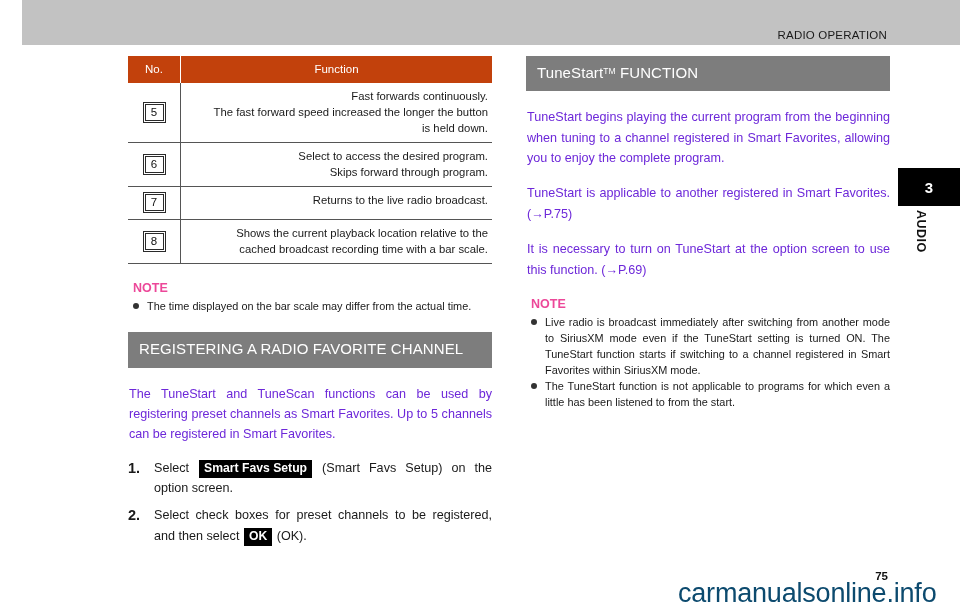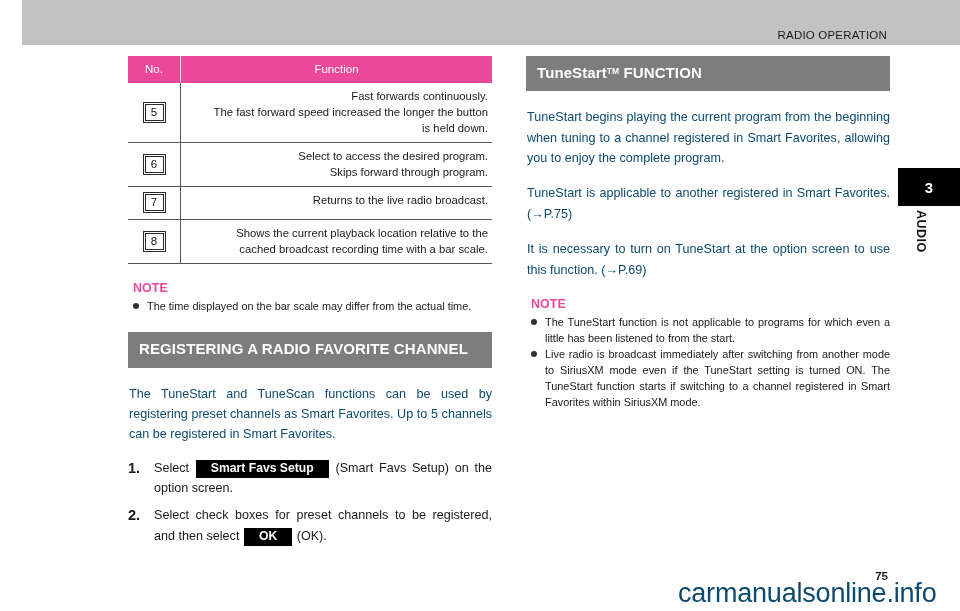--- a/index.html
+++ b/index.html
@@ -44,21 +44,21 @@
   .col-left  { left: 128px; }
   .col-right { left: 526px; }
 
   
   .fn-table {
     width: 364px;
     border-collapse: collapse;
     table-layout: fixed;
   }
   .fn-table thead th {
-    background: #ec4899;
+    background: #c2410c;
     color: #ffffff;
     font-weight: normal;
     font-size: 11.5px;
     padding: 7px 0 8px;
     text-align: center;
     border-right: 1px solid #ffffff;
   }
   .fn-table thead th:last-child { border-right: none; }
   .fn-table th.col-no { width: 52px; }
 
@@ -121,40 +121,40 @@
     width: 6px;
     height: 6px;
     border-radius: 50%;
     background: #333;
   }
 
   
   .sec-bar {
     background: #7d7d7d;
     color: #ffffff;
-    font-weight: bold;
+    font-weight: normal;
     font-size: 15px;
     line-height: 1.35;
     padding: 7px 0 8px 11px;
     margin-top: 18px;
     letter-spacing: 0.1px;
   }
   .sec-bar.compact { margin-top: 0; }
   .sec-bar sup {
     font-size: 8.5px;
     vertical-align: 4px;
   }
 
   
   .para {
     font-size: 12.6px;
     line-height: 1.62;
     text-align: justify;
     margin: 15px 0 0 1px;
-    color: #0c4a6e;
+    color: #6d28d9;
   }
   .para.first { margin-top: 16px; }
 
   
   .steps { margin: 13px 0 0 0; padding: 0; list-style: none; }
   .steps li {
     position: relative;
     padding-left: 26px;
     margin-bottom: 7px;
     font-size: 12.6px;
@@ -168,21 +168,21 @@
     top: -1px;
     font-weight: bold;
     font-size: 14.5px;
   }
   .ui-key {
     display: inline-block;
     background: #000000;
     color: #ffffff;
     font-weight: bold;
     font-size: 12.2px;
-    padding: 1px 15px 2px;
+    padding: 1px 5px 2px;
     margin: 0 1px;
     line-height: 1.25;
     white-space: nowrap;
   }
 
   
   .chapter-tab {
     position: absolute;
     left: 898px;
     top: 168px;
@@ -313,25 +313,25 @@
   <div class="sec-bar compact"><span>TuneStart</span><sup>TM</sup><span> FUNCTION</span></div>
 
   <p class="para first">TuneStart begins playing the current program from the beginning when tuning to a channel registered in Smart Favorites, allowing you to enjoy the complete program.</p>
   <p class="para">TuneStart is applicable to another registered in Smart Favorites. (→P.75)</p>
   <p class="para">It is necessary to turn on TuneStart at the option screen to use this function. (→P.69)</p>
 
   <div class="note-title">NOTE</div>
   <ul class="note-list">
     <li>
       <span class="dot"></span>
+      <span>Live radio is broadcast immediately after switching from another mode to SiriusXM mode even if the TuneStart setting is turned ON. The TuneStart function starts if switching to a channel registered in Smart Favorites within SiriusXM mode.</span>
+    </li>
+    <li>
+      <span class="dot"></span>
       <span>The TuneStart function is not applicable to programs for which even a little has been listened to from the start.</span>
-    </li>
-    <li>
-      <span class="dot"></span>
-      <span>Live radio is broadcast immediately after switching from another mode to SiriusXM mode even if the TuneStart setting is turned ON. The TuneStart function starts if switching to a channel registered in Smart Favorites within SiriusXM mode.</span>
     </li>
   </ul>
 </div>
 
 <div class="chapter-tab">3</div>
 <div class="chapter-name">AUDIO</div>
 
 <div class="page-num">75</div>
 <div class="watermark">carmanualsonline.info</div>
 

